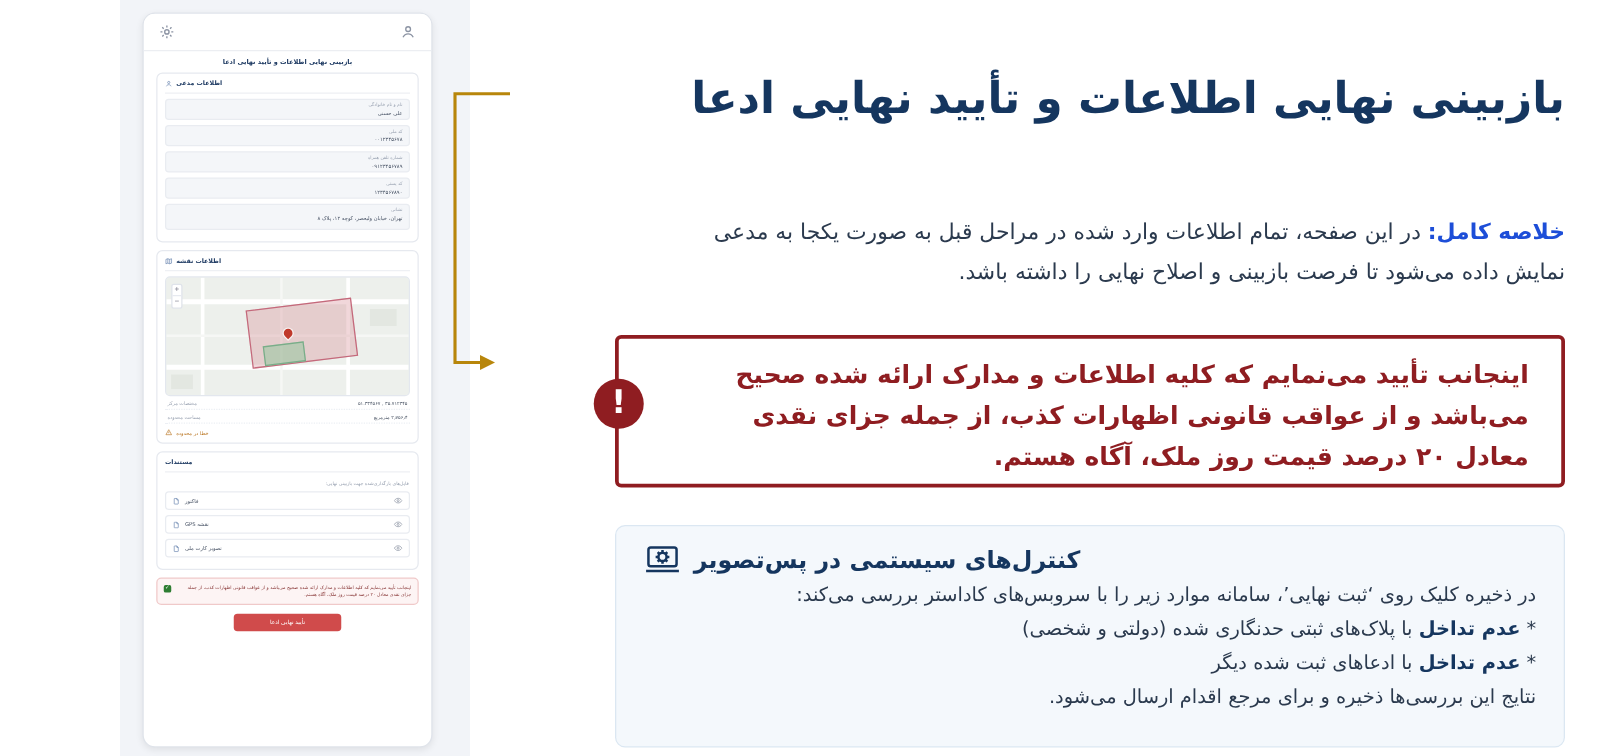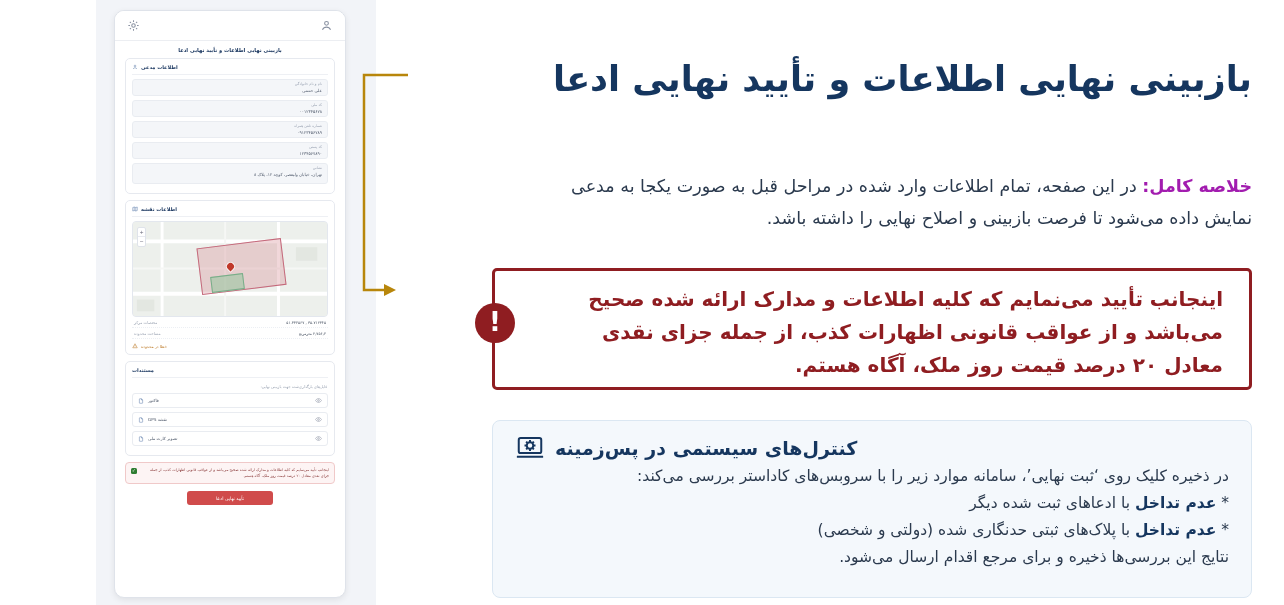--- a/index.html
+++ b/index.html
@@ -167,21 +167,21 @@
   #main-title {
     position: absolute; right: 32px; top: 36px;
     font-size: 35px; font-weight: bold; color: #15365f;
     letter-spacing: -0.5px;
   }
 
   #summary {
     position: absolute; right: 32px; top: 152px; width: 700px;
     text-align: right; font-size: 17.5px; line-height: 32px; color: #2b3a4e;
   }
-  #summary b { color: #a21caf; }
+  #summary b { color: #1d4ed8; }
 
   
   #callout {
     position: absolute; right: 32px; top: 268px;
     width: 760px; height: 122px;
     border: 3px solid #8f1d21;
     border-radius: 5px;
     background: #ffffff;
   }
   #callout-text {
@@ -420,28 +420,28 @@
   <div id="syscard">
     <div id="syscard-head">
       <span id="syscard-icon">
         <svg viewBox="0 0 24 24" fill="none" stroke="currentColor" stroke-width="1.6">
           <rect x="3" y="4" width="18" height="12" rx="1.5"></rect>
           <path d="M1.5 19h21"></path>
           <circle cx="12" cy="10" r="2.6"></circle>
           <path d="M12 5.6v1.6M12 12.8v1.6M7.6 10h1.6M14.8 10h1.6M8.9 6.9l1.1 1.1M14 12l1.1 1.1M15.1 6.9L14 8M10 12l-1.1 1.1"></path>
         </svg>
       </span>
-      <span class="title">کنترل‌های سیستمی در پس‌زمینه</span>
+      <span class="title">کنترل‌های سیستمی در پس‌تصویر</span>
     </div>
 
     <div class="sysline">در ذخیره کلیک روی ‘ثبت نهایی’، سامانه موارد زیر را با سروبس‌های کاداستر بررسی می‌کند:</div>
+
+    <div class="sysline">
+      <span>* </span><b>عدم تداخل</b><span> با پلاک‌های ثبتی حدنگاری شده (دولتی و شخصی)</span>
+    </div>
 
     <div class="sysline">
       <span>* </span><b>عدم تداخل</b><span> با ادعاهای ثبت شده دیگر</span>
     </div>
 
-    <div class="sysline">
-      <span>* </span><b>عدم تداخل</b><span> با پلاک‌های ثبتی حدنگاری شده (دولتی و شخصی)</span>
-    </div>
-
     <div class="sysline">نتایج این بررسی‌ها ذخیره و برای مرجع اقدام ارسال می‌شود.</div>
   </div>
 </div>
 
 </body></html>

